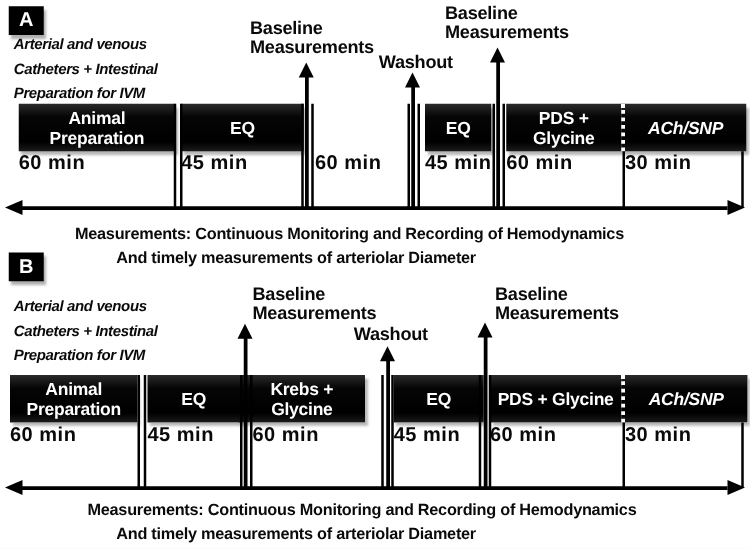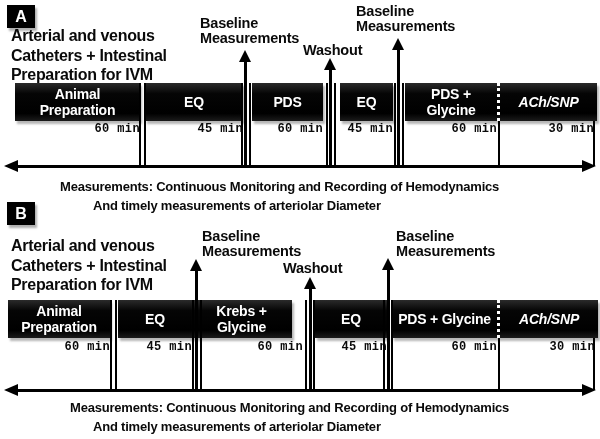--- a/index.html
+++ b/index.html
@@ -6,30 +6,30 @@
   #fig{
     position:relative;width:600px;height:439px;background:#fff;overflow:hidden;
     font-family:"Liberation Sans","DejaVu Sans",sans-serif;font-weight:700;color:#0a0a0a;
     outline:1px solid #e9e9e9;
   }
   .badge{
     position:absolute;width:28px;height:23px;background:#000;color:#fff;
     display:flex;align-items:center;justify-content:center;font-size:16px;
     box-shadow:2px 3px 2px rgba(110,110,110,.55);
   }
-  .prep{position:absolute;font-size:16px;line-height:19.5px;letter-spacing:-.3px;white-space:nowrap;}
+  .prep{position:absolute;font-size:12px;line-height:19.5px;letter-spacing:-.3px;white-space:nowrap;font-style:italic;}
   .evt{position:absolute;font-size:14.5px;line-height:14.5px;letter-spacing:-.2px;white-space:nowrap;}
   .seg{
     position:absolute;height:38px;background:linear-gradient(180deg,#2a2a2a 0%,#050505 28%,#000 80%,#1b1b1b 100%);
     color:#fff;display:flex;flex-direction:column;align-items:center;justify-content:center;
     font-size:14px;line-height:16.5px;letter-spacing:-.2px;text-align:center;
     box-shadow:2px 3px 2px rgba(110,110,110,.5);
   }
   .seg.dotted{border-left:3px dotted #fff;font-style:italic;}
-  .dur{position:absolute;height:18px;font-size:12px;letter-spacing:.4px;text-align:right;white-space:nowrap;font-family:Liberation Mono, monospace;}
+  .dur{position:absolute;height:18px;font-size:16px;letter-spacing:.4px;text-align:left;white-space:nowrap;}
   .tick{position:absolute;width:2px;background:#000;}
   .shaft{position:absolute;width:3px;background:#000;z-index:3;}
   .ahead{position:absolute;width:0;height:0;border-left:6px solid transparent;border-right:6px solid transparent;border-bottom:12px solid #000;z-index:3;}
   .hline{position:absolute;height:3px;background:#000;}
   .hhead-l{position:absolute;width:0;height:0;border-top:6px solid transparent;border-bottom:6px solid transparent;border-right:14px solid #000;}
   .hhead-r{position:absolute;width:0;height:0;border-top:6px solid transparent;border-bottom:6px solid transparent;border-left:14px solid #000;}
   .cap{position:absolute;font-size:13px;letter-spacing:-.2px;white-space:nowrap;}
 </style>
 </head>
 <body>
@@ -64,23 +64,20 @@
   <div class="shaft" style="left:329px;top:69px;height:97px;"></div>
   <div class="ahead" style="left:392px;top:38px;"></div>
   <div class="shaft" style="left:397px;top:49px;height:117px;"></div>
 
   <div class="seg" style="left:15px;top:83px;width:125px;">
     <div>Animal</div>
     <div>Preparation</div>
   </div>
   <div class="seg" style="left:145px;top:83px;width:98px;">
     <div>EQ</div>
-  </div>
-  <div class="seg" style="left:252px;top:83px;width:71px;">
-    <div>PDS</div>
   </div>
   <div class="seg" style="left:340px;top:83px;width:53px;">
     <div>EQ</div>
   </div>
   <div class="seg" style="left:405px;top:83px;width:92px;">
     <div>PDS +</div>
     <div>Glycine</div>
   </div>
   <div class="seg dotted" style="left:497px;top:83px;width:97px;">
     <div>ACh/SNP</div>

